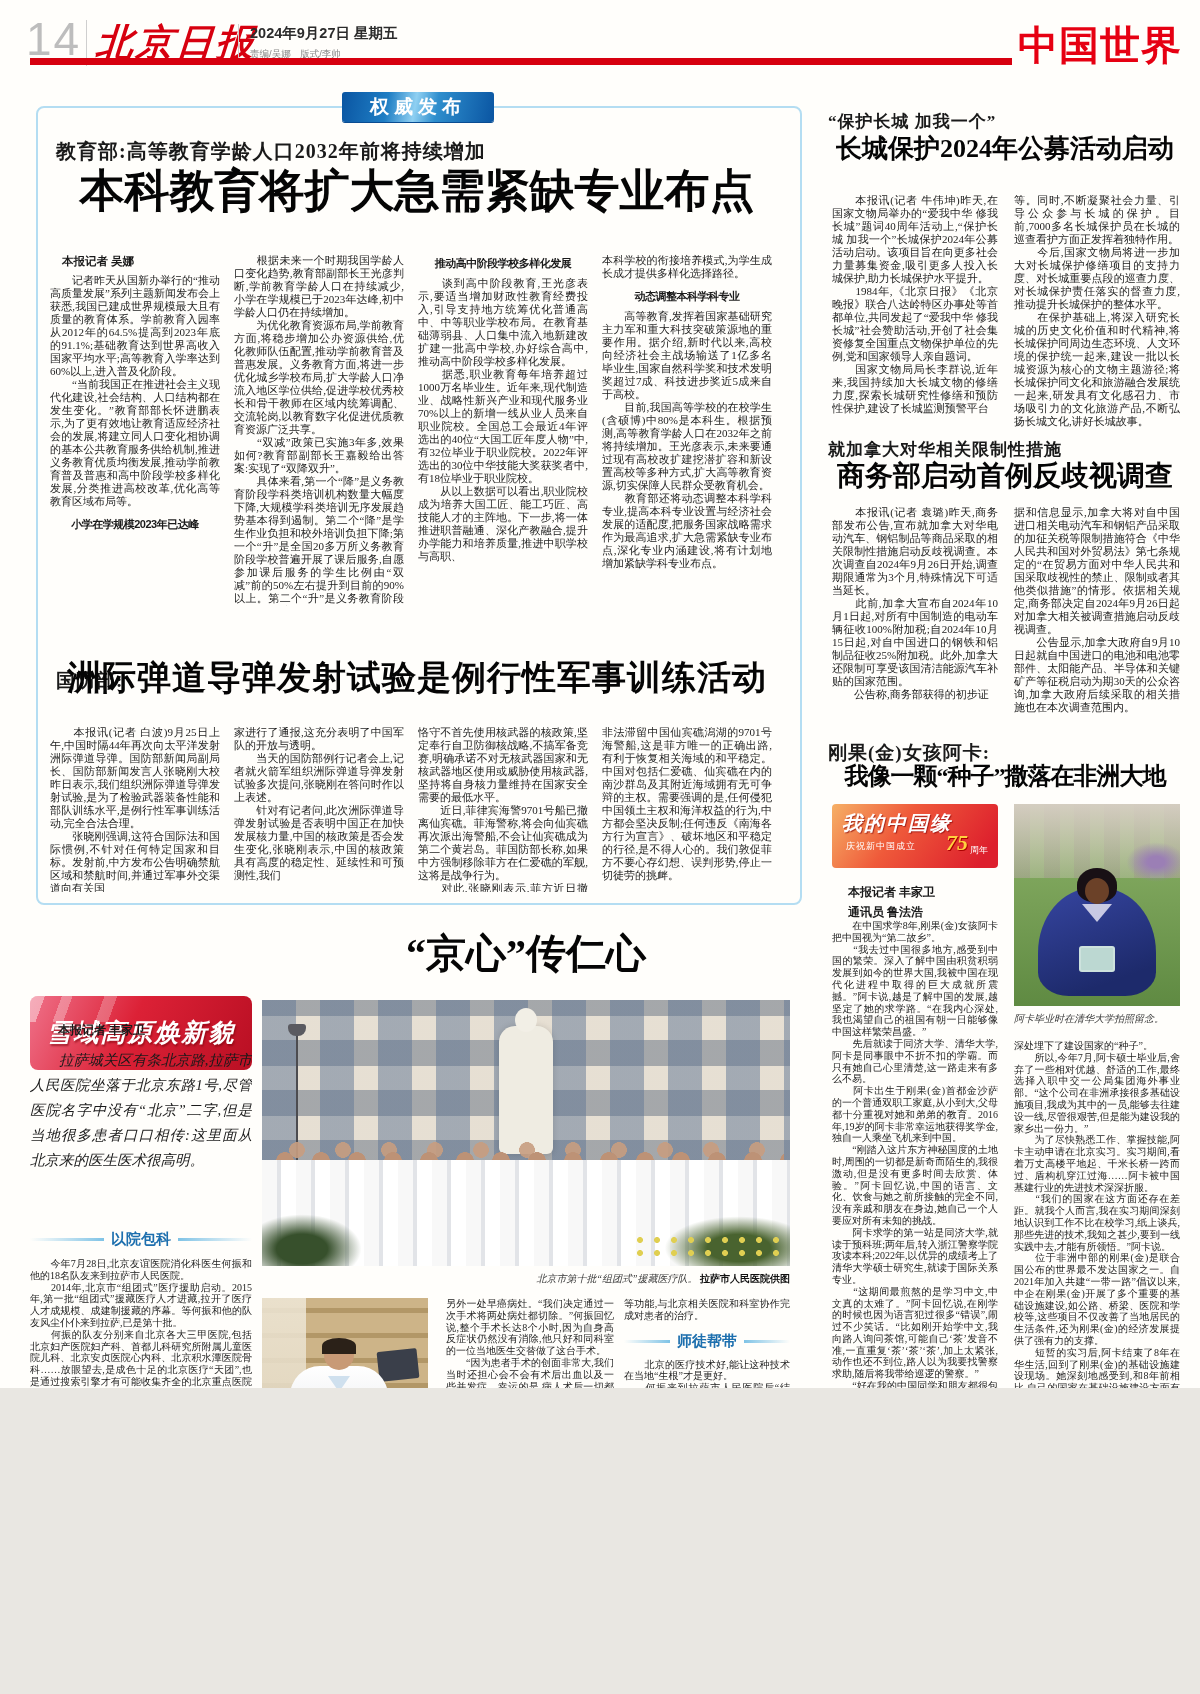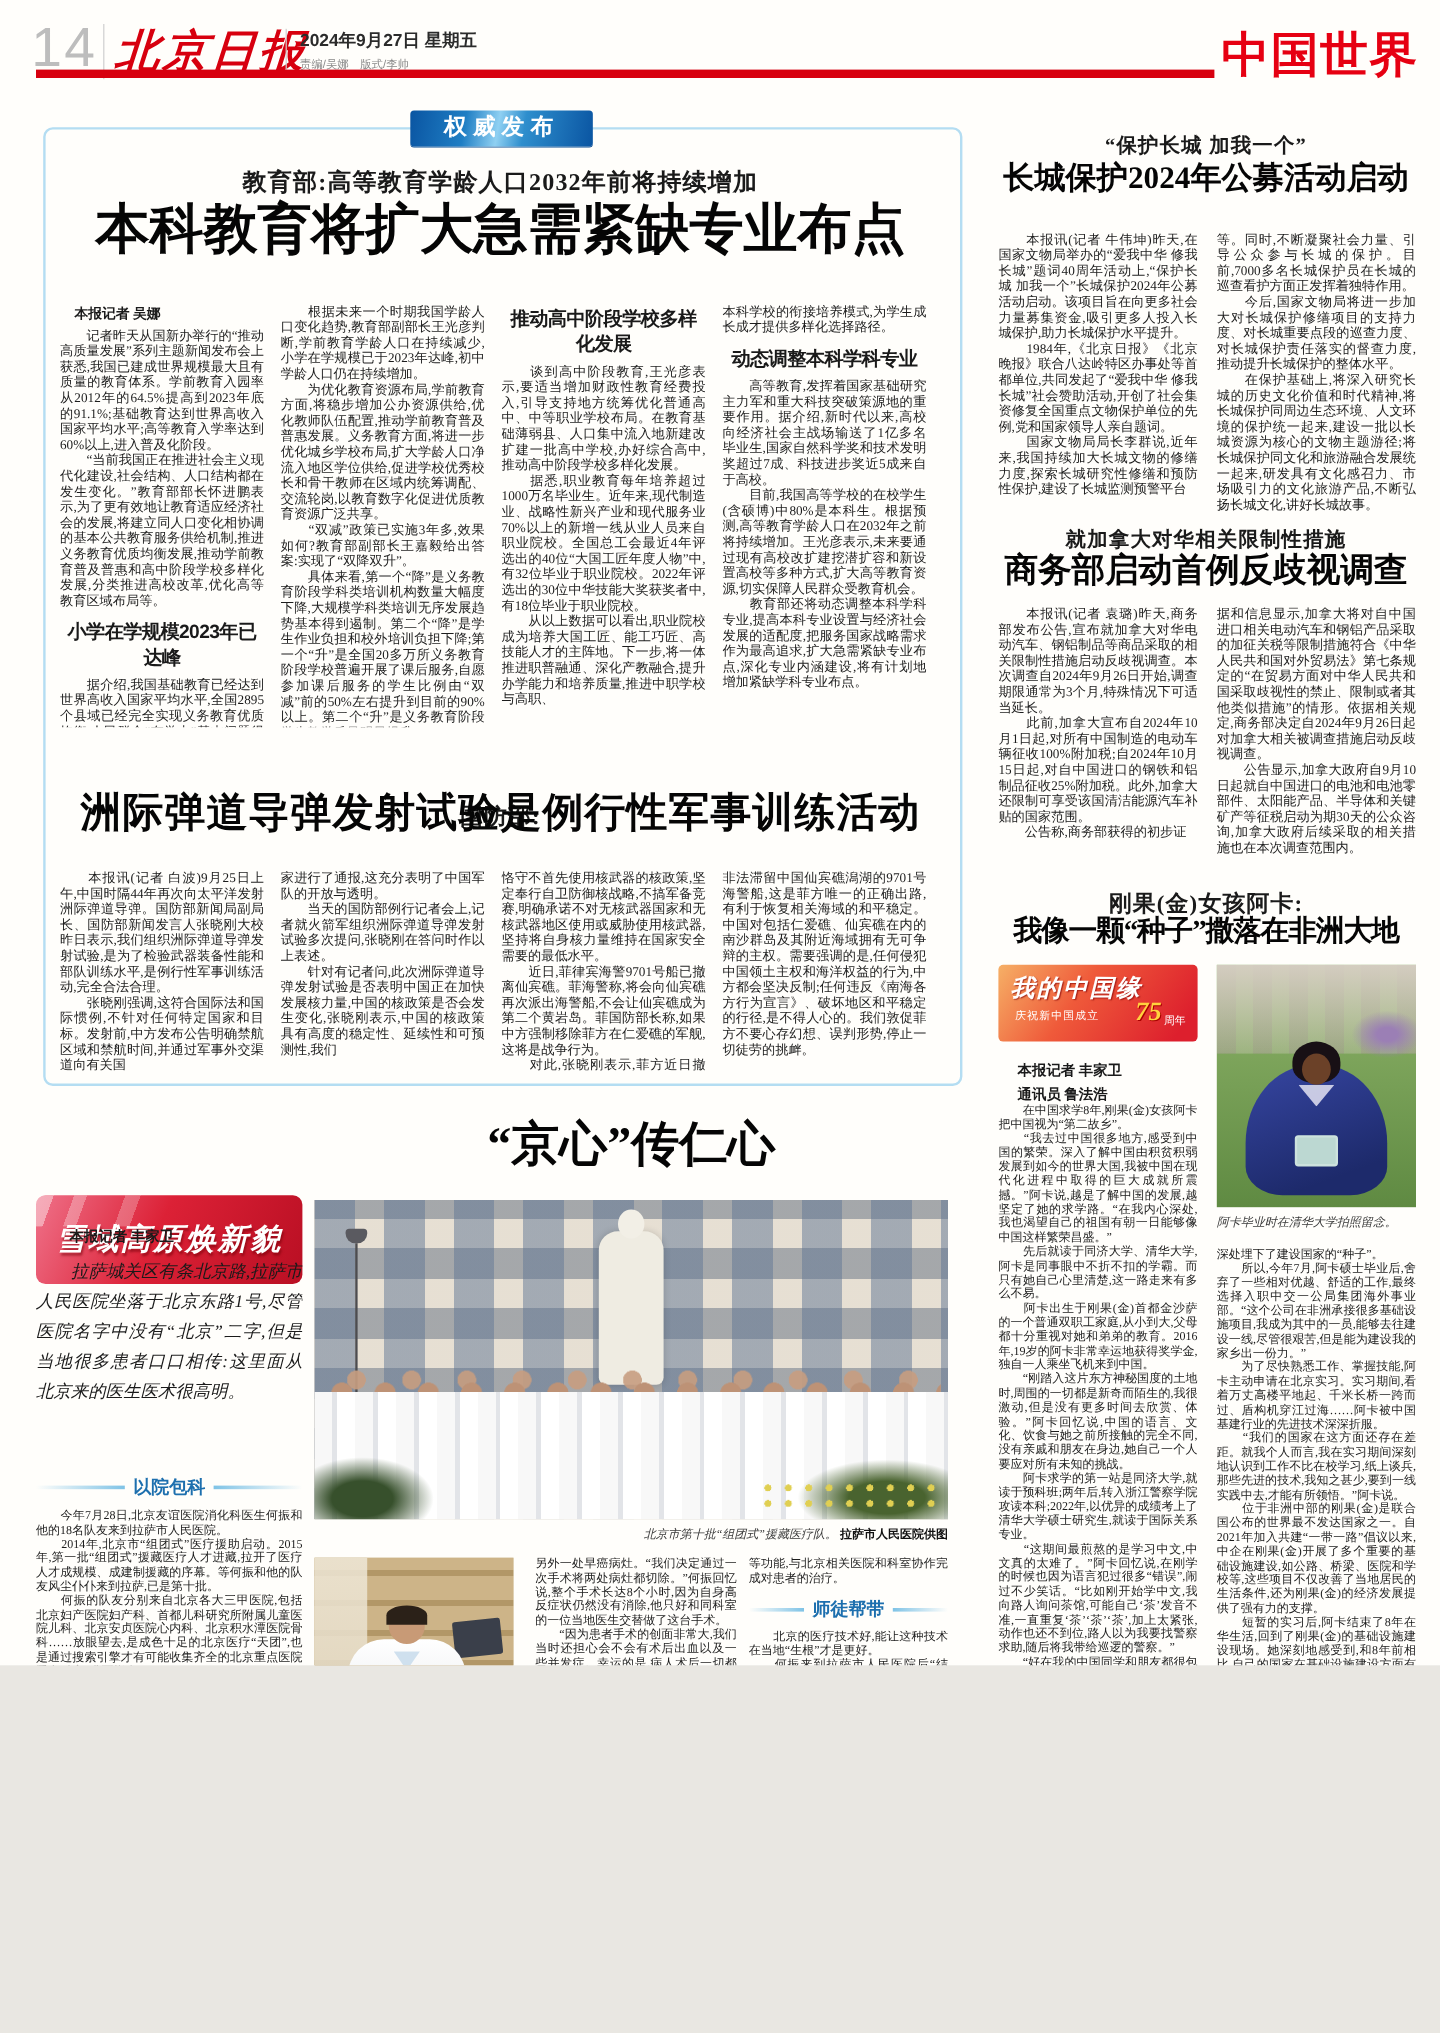--- a/index.html
+++ b/index.html
@@ -3,23 +3,23 @@
 <meta charset="utf-8">
 <style>
   html,body{margin:0;padding:0;background:#e9e7e2;}
   #page{position:relative;width:1200px;height:1388px;margin:0 auto;background:#fffefb;
         font-family:"Liberation Serif","DejaVu Serif",serif;color:#1a1a1a;overflow:hidden;}
   .abs{position:absolute;}
   .hei{font-family:"Liberation Sans","DejaVu Sans",sans-serif;}
   .body-txt{font-size:11px;line-height:13px;text-align:justify;white-space:pre-line;overflow:hidden;color:#1c1c1c;}
   .body-sm{font-size:10px;line-height:11.8px;text-align:justify;white-space:pre-line;overflow:hidden;color:#1c1c1c;}
   .byline{font-weight:bold;font-size:11.5px;}
-  .kicker{font-weight:900;text-align:center;letter-spacing:1px;}
+  .kicker{font-weight:900;text-align:left;letter-spacing:1px;}
   .headline{font-weight:900;text-align:center;color:#050505;}
-  .edu-sub{font-weight:900;font-size:16px;letter-spacing:-0.5px;text-align:center;margin:9px 0 6px 0;
+  .edu-sub{font-weight:900;font-size:11px;letter-spacing:-0.5px;text-align:center;margin:9px 0 6px 0;
            font-family:"Liberation Sans","DejaVu Sans",sans-serif;white-space:normal;}
   .blue-sub{display:flex;align-items:center;gap:7px;}
   .blue-sub .t{color:#1d6fae;font-weight:900;font-size:15px;font-family:Liberation Serif, serif;}
   .blue-sub .l{flex:1;height:3px;background:linear-gradient(90deg,rgba(127,195,230,0),#7fc3e6);}
   .blue-sub .r{flex:1;height:3px;background:linear-gradient(90deg,#7fc3e6,rgba(127,195,230,0));}
   .caption{font-size:10px;font-style:italic;color:#3a3a3a;}
   .caption b{font-style:normal;font-family:"Liberation Sans","DejaVu Sans",sans-serif;font-weight:bold;color:#111;}
   .photo{overflow:hidden;}
   
   .pagenum{font-family:"Liberation Sans","DejaVu Sans",sans-serif;font-size:46px;font-weight:200;color:#bdbdbd;letter-spacing:2px;}
@@ -107,21 +107,20 @@
   <div class="abs badge" style="left:342px;top:92px;width:152px;height:30px;">权威发布</div>
 
   <div class="abs kicker" style="left:56px;top:138px;width:722px;font-size:20px;">教育部:高等教育学龄人口2032年前将持续增加</div>
   <div class="abs headline hei" style="left:40px;top:164px;width:754px;font-size:45px;line-height:54px;letter-spacing:0;">本科教育将扩大急需紧缺专业布点</div>
 
   <div class="abs" style="left:50px;top:254px;width:170px;height:352px;overflow:hidden;">
     <div class="byline" style="padding-left:12px;margin-bottom:5px;">本报记者 吴娜</div>
     <div class="body-txt">　　记者昨天从国新办举行的“推动高质量发展”系列主题新闻发布会上获悉,我国已建成世界规模最大且有质量的教育体系。学前教育入园率从2012年的64.5%提高到2023年底的91.1%;基础教育达到世界高收入国家平均水平;高等教育入学率达到60%以上,进入普及化阶段。
 　　“当前我国正在推进社会主义现代化建设,社会结构、人口结构都在发生变化。”教育部部长怀进鹏表示,为了更有效地让教育适应经济社会的发展,将建立同人口变化相协调的基本公共教育服务供给机制,推进义务教育优质均衡发展,推动学前教育普及普惠和高中阶段学校多样化发展,分类推进高校改革,优化高等教育区域布局等。</div>
     <div class="edu-sub">小学在学规模2023年已达峰</div>
-    <div class="body-txt">　　据介绍,我国基础教育已经达到世界高收入国家平均水平,全国2895个县域已经完全实现义务教育优质均衡,人民群众“有学上”基本问题得到解决。</div>
   </div>
   <div class="abs body-txt" style="left:234px;top:254px;width:170px;height:352px;">　　根据未来一个时期我国学龄人口变化趋势,教育部副部长王光彦判断,学前教育学龄人口在持续减少,小学在学规模已于2023年达峰,初中学龄人口仍在持续增加。
 　　为优化教育资源布局,学前教育方面,将稳步增加公办资源供给,优化教师队伍配置,推动学前教育普及普惠发展。义务教育方面,将进一步优化城乡学校布局,扩大学龄人口净流入地区学位供给,促进学校优秀校长和骨干教师在区域内统筹调配、交流轮岗,以教育数字化促进优质教育资源广泛共享。
 　　“双减”政策已实施3年多,效果如何?教育部副部长王嘉毅给出答案:实现了“双降双升”。
 　　具体来看,第一个“降”是义务教育阶段学科类培训机构数量大幅度下降,大规模学科类培训无序发展趋势基本得到遏制。第二个“降”是学生作业负担和校外培训负担下降;第一个“升”是全国20多万所义务教育阶段学校普遍开展了课后服务,自愿参加课后服务的学生比例由“双减”前的50%左右提升到目前的90%以上。第二个“升”是义务教育阶段学生教学质量明显提升。</div>
   <div class="abs" style="left:418px;top:254px;width:170px;height:352px;overflow:hidden;">
     <div class="edu-sub" style="margin-top:2px;">推动高中阶段学校多样化发展</div>
     <div class="body-txt">　　谈到高中阶段教育,王光彦表示,要适当增加财政性教育经费投入,引导支持地方统筹优化普通高中、中等职业学校布局。在教育基础薄弱县、人口集中流入地新建改扩建一批高中学校,办好综合高中,推动高中阶段学校多样化发展。
 　　据悉,职业教育每年培养超过1000万名毕业生。近年来,现代制造业、战略性新兴产业和现代服务业70%以上的新增一线从业人员来自职业院校。全国总工会最近4年评选出的40位“大国工匠年度人物”中,有32位毕业于职业院校。2022年评选出的30位中华技能大奖获奖者中,有18位毕业于职业院校。
 　　从以上数据可以看出,职业院校成为培养大国工匠、能工巧匠、高技能人才的主阵地。下一步,将一体推进职普融通、深化产教融合,提升办学能力和培养质量,推进中职学校与高职、</div>

